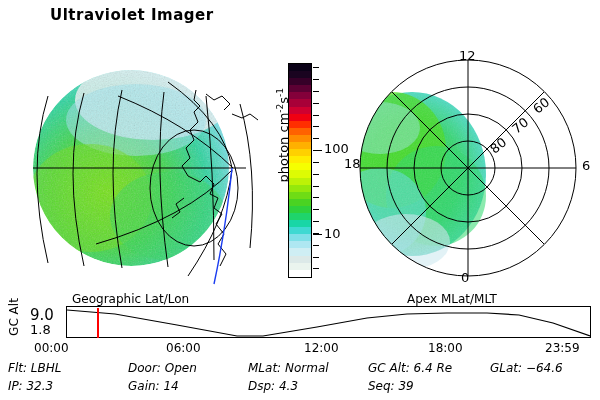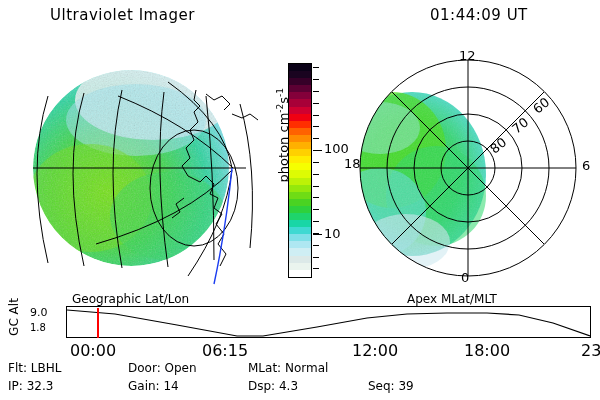--- a/index.html
+++ b/index.html
@@ -6,21 +6,21 @@
   body{
     width:600px;height:400px;position:relative;overflow:hidden;
     font-family:"DejaVu Sans","Liberation Sans",sans-serif;
     color:#000000;
     -webkit-font-smoothing:none;
   }
   .abs{position:absolute;}
   .nosel{user-select:none;}
 
   
-  #header{left:0;top:6px;width:600px;height:22px;}
+  #header{left:0;top:6px;width:600px;height:22px;font-weight:bold;}
   #header .h{position:absolute;font-size:15px;letter-spacing:0.5px;white-space:nowrap;top:0;}
   #title-text{left:50px;}
   #date-text{left:272px;}
   #time-text{left:430px;}
 
   
   #geo-panel{left:18px;top:48px;width:250px;height:242px;}
   #polar-panel{left:340px;top:46px;width:256px;height:246px;}
 
   .disk-wrap{position:absolute;left:0;top:0;width:100%;height:100%;}
@@ -44,42 +44,41 @@
 
   
   #orbit-group{left:0;top:292px;width:600px;height:48px;}
   #orbit-caption-geo{position:absolute;left:72px;top:0px;font-size:12px;white-space:nowrap;}
   #orbit-caption-apex{position:absolute;left:407px;top:0px;font-size:12px;white-space:nowrap;}
   #gcalt-rot{
     position:absolute;left:-14px;top:18px;width:56px;
     transform:rotate(-90deg);transform-origin:50% 50%;
     font-size:12px;text-align:center;white-space:nowrap;
   }
-  #orbit-ylab-top{position:absolute;left:30px;top:14px;font-size:11px;}
-  #orbit-ylab-bot{position:absolute;left:30px;top:30px;font-size:10px;}
+  #orbit-ylab-top{position:absolute;left:30px;top:14px;font-size:15px;}
+  #orbit-ylab-bot{position:absolute;left:30px;top:30px;font-size:13px;}
   #orbit-box{position:absolute;left:66px;top:14px;width:525px;height:32px;border:1px solid #000;box-sizing:border-box;background:#fff;}
   #orbit-marker{position:absolute;left:30px;top:1px;width:2px;height:30px;background:#ff0000;}
 
   
   #timeticks{left:0;top:341px;width:600px;height:16px;}
-  #timeticks span{position:absolute;font-size:16px;white-space:nowrap;margin-left:36px;}
-
-  
-  #status{left:0;top:361px;width:536px;height:38px;}
+  #timeticks span{position:absolute;font-size:12px;white-space:nowrap;}
+
+  
+  #status{left:0;top:361px;width:536px;height:38px;font-style:italic;}
   #status .cell{position:absolute;font-size:12px;white-space:nowrap;}
   .row1{top:0px;}
   .row2{top:18px;}
   .c0{left:8px;}  .c1{left:128px;} .c2{left:248px;} .c3{left:368px;} .c4{left:490px;}
 </style>
 </head>
 <body>
 
 <div id="header" class="abs nosel">
   <span class="h" id="title-text">Ultraviolet Imager</span>
-  <span class="h" id="time-text">01:44:09 UT</span>
 </div>
 
 <div id="geo-panel" class="abs">
   <svg class="disk-wrap" viewBox="0 0 250 242">
     <defs>
       <clipPath id="diskClip">
           <circle cx="113" cy="120" r="98"></circle>
         </clipPath>
       <radialGradient id="auroraG" cx="38%" cy="62%" r="78%">
         <stop offset="0%" stop-color="#7ee612"></stop>
@@ -270,27 +269,29 @@
     <svg viewBox="0 0 523 30" preserveAspectRatio="none" style="width:100%;height:100%;display:block;">
       <path d="M 0 3 L 48 7 L 110 18 L 170 29 L 196 29 L 250 20 L 300 11
                L 340 7 L 380 6 L 420 6 L 452 8 L 486 16 L 523 29" fill="none" stroke="#000000" stroke-width="1.2"></path>
     </svg>
     <div id="orbit-marker"></div>
   </div>
 </div>
 
 <div id="timeticks" class="abs nosel">
     <span style="left: 34px;">00:00</span>
-    <span style="left: 166px;">06:15</span>
-    <span style="left: 316px;">12:00</span>
+    <span style="left: 166px;">06:00</span>
+    <span style="left: 304px;">12:00</span>
     <span style="left: 428px;">18:00</span>
     <span style="left: 545px;">23:59</span>
   </div>
 
 <div id="status" class="abs nosel">
     <div class="cell row1 c0"><span>Flt: </span><span>LBHL</span></div>
     <div class="cell row1 c1"><span>Door: </span><span>Open</span></div>
     <div class="cell row1 c2"><span>MLat: </span><span>Normal</span></div>
+    <div class="cell row1 c3"><span>GC Alt: </span><span>6.4 Re</span></div>
+    <div class="cell row1 c4"><span>GLat: </span><span>−64.6</span></div>
     <div class="cell row2 c0"><span>IP: </span><span>32.3</span></div>
     <div class="cell row2 c1"><span>Gain: </span><span>14</span></div>
     <div class="cell row2 c2"><span>Dsp: </span><span>4.3</span></div>
     <div class="cell row2 c3"><span>Seq: </span><span>39</span></div>
   </div>
 
 </body></html>

